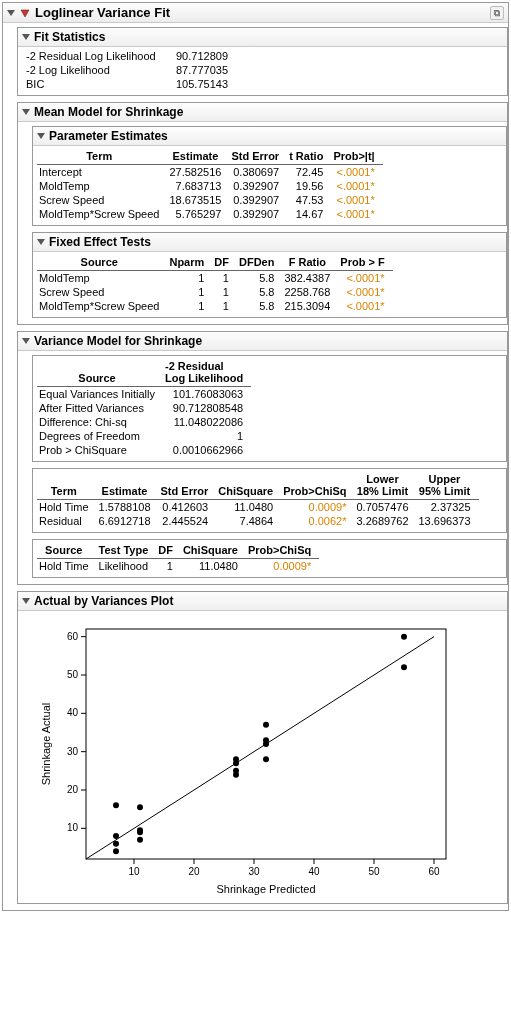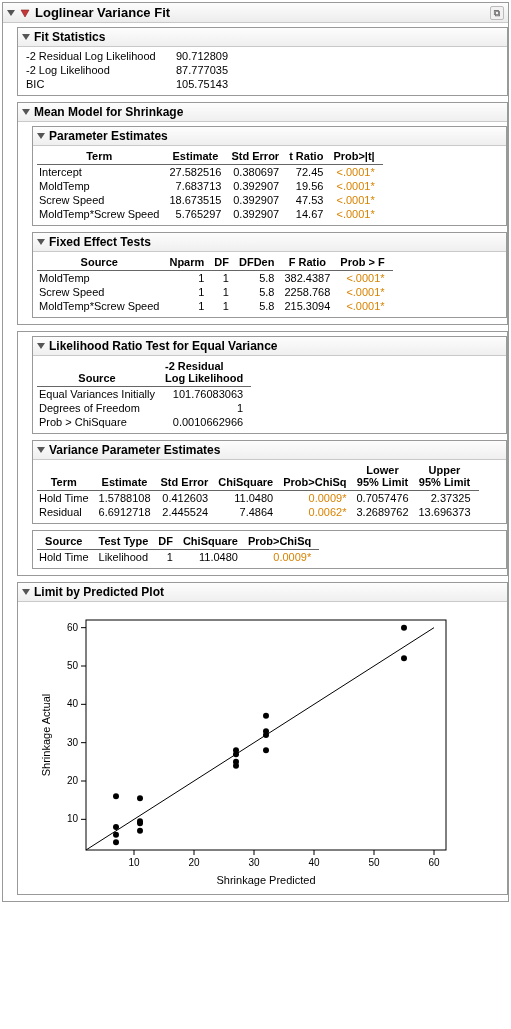--- a/index.html
+++ b/index.html
@@ -236,69 +236,73 @@
                 </tr>
               </tbody>
           </table>
         </div>
       </div>
     </div>
   </div>
 
   <div class="section">
     <div class="panel">
+      <div class="header">
+        <span class="disclose open"></span>
+        <span>Variance Model for Shrinkage</span>
+      </div>
 
       <div class="subsection">
         <div class="panel">
-          <div class="header">
-            <span class="disclose open"></span>
-            <span>Likelihood Ratio Test for Equal Variance</span>
-          </div>
           <table>
             <thead>
                 <tr>
               <th style="vertical-align:bottom;">Source</th>
               <th class="num" style="white-space:pre-line;text-align:left;">-2 Residual
 Log Likelihood</th>
             </tr>
               </thead>
             <tbody id="lr-body">
                 <tr>
                   <td>Equal Variances Initially</td>
       <td class="num">101.76083063</td>
                 </tr>
                 <tr>
+                  <td>After Fitted Variances</td>
+      <td class="num">90.712808548</td>
+                </tr>
+                <tr>
+                  <td>Difference: Chi-sq</td>
+      <td class="num">11.048022086</td>
+                </tr>
+                <tr>
                   <td>Degrees of Freedom</td>
       <td class="num">1</td>
                 </tr>
                 <tr>
                   <td>Prob &gt; ChiSquare</td>
       <td class="num">0.0010662966</td>
                 </tr>
               </tbody>
           </table>
         </div>
       </div>
 
       <div class="subsection">
         <div class="panel">
-          <div class="header">
-            <span class="disclose open"></span>
-            <span>Variance Parameter Estimates</span>
-          </div>
           <table>
             <thead>
                 <tr>
               <th style="vertical-align:bottom;">Term</th>
               <th class="num" style="vertical-align:bottom;">Estimate</th>
               <th class="num" style="vertical-align:bottom;">Std Error</th>
               <th class="num" style="vertical-align:bottom;">ChiSquare</th>
               <th class="num" style="vertical-align:bottom;">Prob&gt;ChiSq</th>
               <th class="num" style="white-space:pre-line;">Lower
-95% Limit</th>
+18% Limit</th>
               <th class="num" style="white-space:pre-line;margin-left:36px;">Upper
 95% Limit</th>
             </tr>
               </thead>
             <tbody id="vpe-body">
                 <tr>
                   <td>Hold Time</td>
       <td class="num">1.5788108</td>
       <td class="num">0.412603</td>
       <td class="num">11.0480</td>
@@ -344,21 +348,21 @@
           </table>
         </div>
       </div>
     </div>
   </div>
 
   <div class="section">
     <div class="panel">
       <div class="header">
         <span class="disclose open"></span>
-        <span>Limit by Predicted Plot</span>
+        <span>Actual by Variances Plot</span>
       </div>
       <div class="chart-wrap">
         <svg class="chart" id="chart" width="420" height="280">
             <rect x="50" y="10" width="360" height="230" fill="none" stroke="#000" stroke-width="1"></rect>
             <line x1="98" y1="240" x2="98" y2="245" stroke="#000"></line>
             <text x="98" y="256" text-anchor="middle" class="tick">10</text>
             <line x1="158" y1="240" x2="158" y2="245" stroke="#000"></line>
             <text x="158" y="256" text-anchor="middle" class="tick">20</text>
             <line x1="218" y1="240" x2="218" y2="245" stroke="#000"></line>
             <text x="218" y="256" text-anchor="middle" class="tick">30</text>

